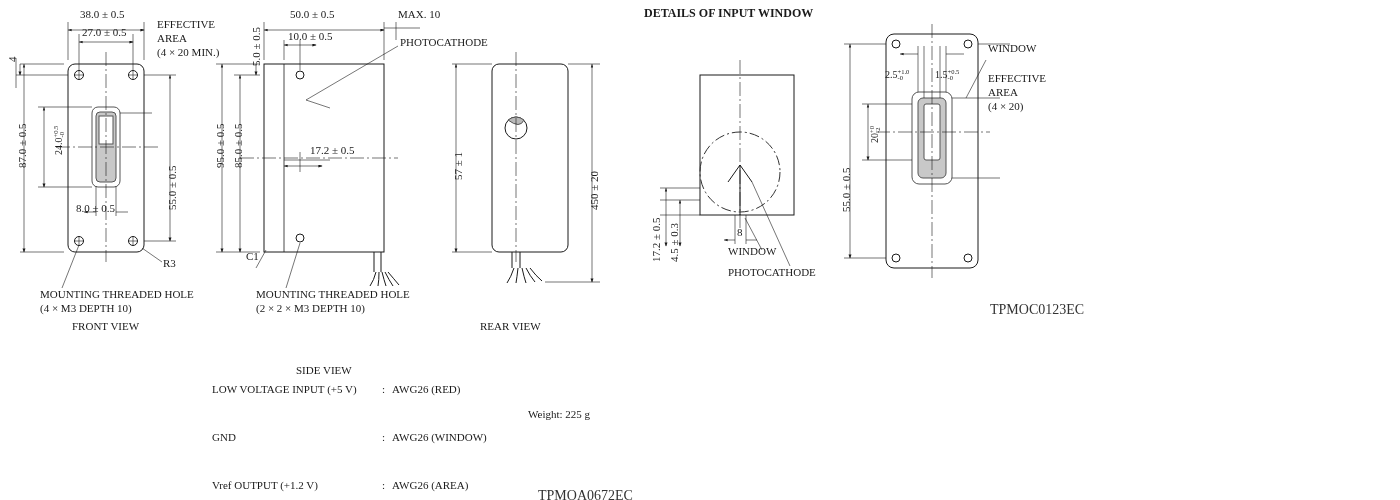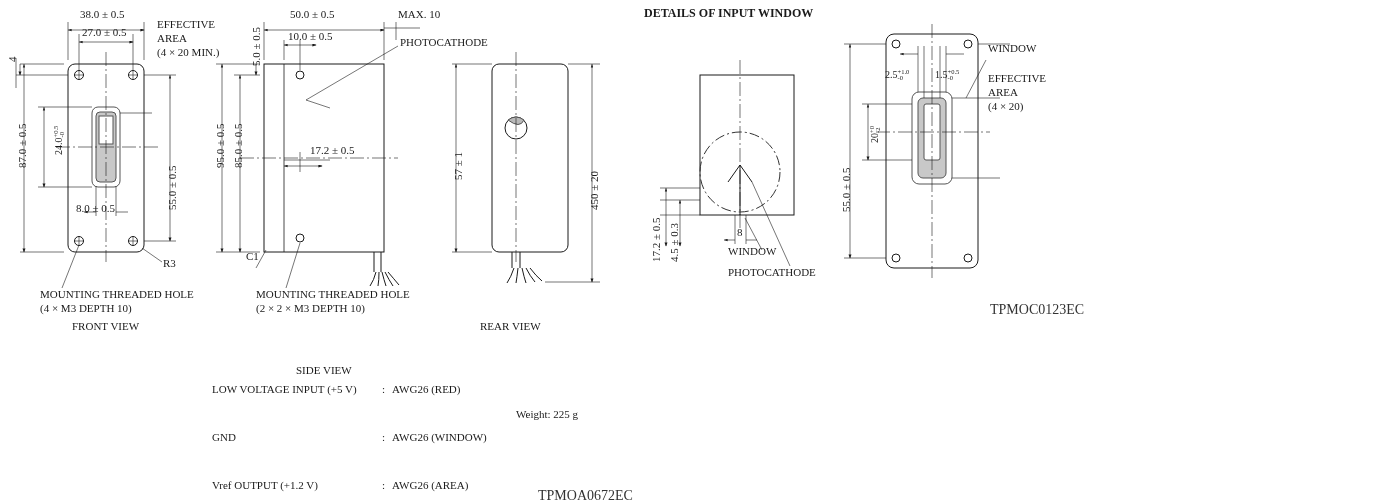--- a/index.html
+++ b/index.html
@@ -258,16 +258,16 @@
   
   
 </div>
 <div class="blk" style="left:392px;top:350px;">
   <div>AWG26 (RED)</div>
   <div>AWG26 (WINDOW)</div>
   <div>AWG26 (AREA)</div>
   
   
 </div>
-<div class="lbl" style="left:516px;top:408px;">Weight: 225 g</div>
+<div class="lbl" style="left:528px;top:408px;">Weight: 225 g</div>
 <div class="tiny" style="left:538px;top:488px;">TPMOA0672EC</div>
 
 </div>
 
 </body></html>

